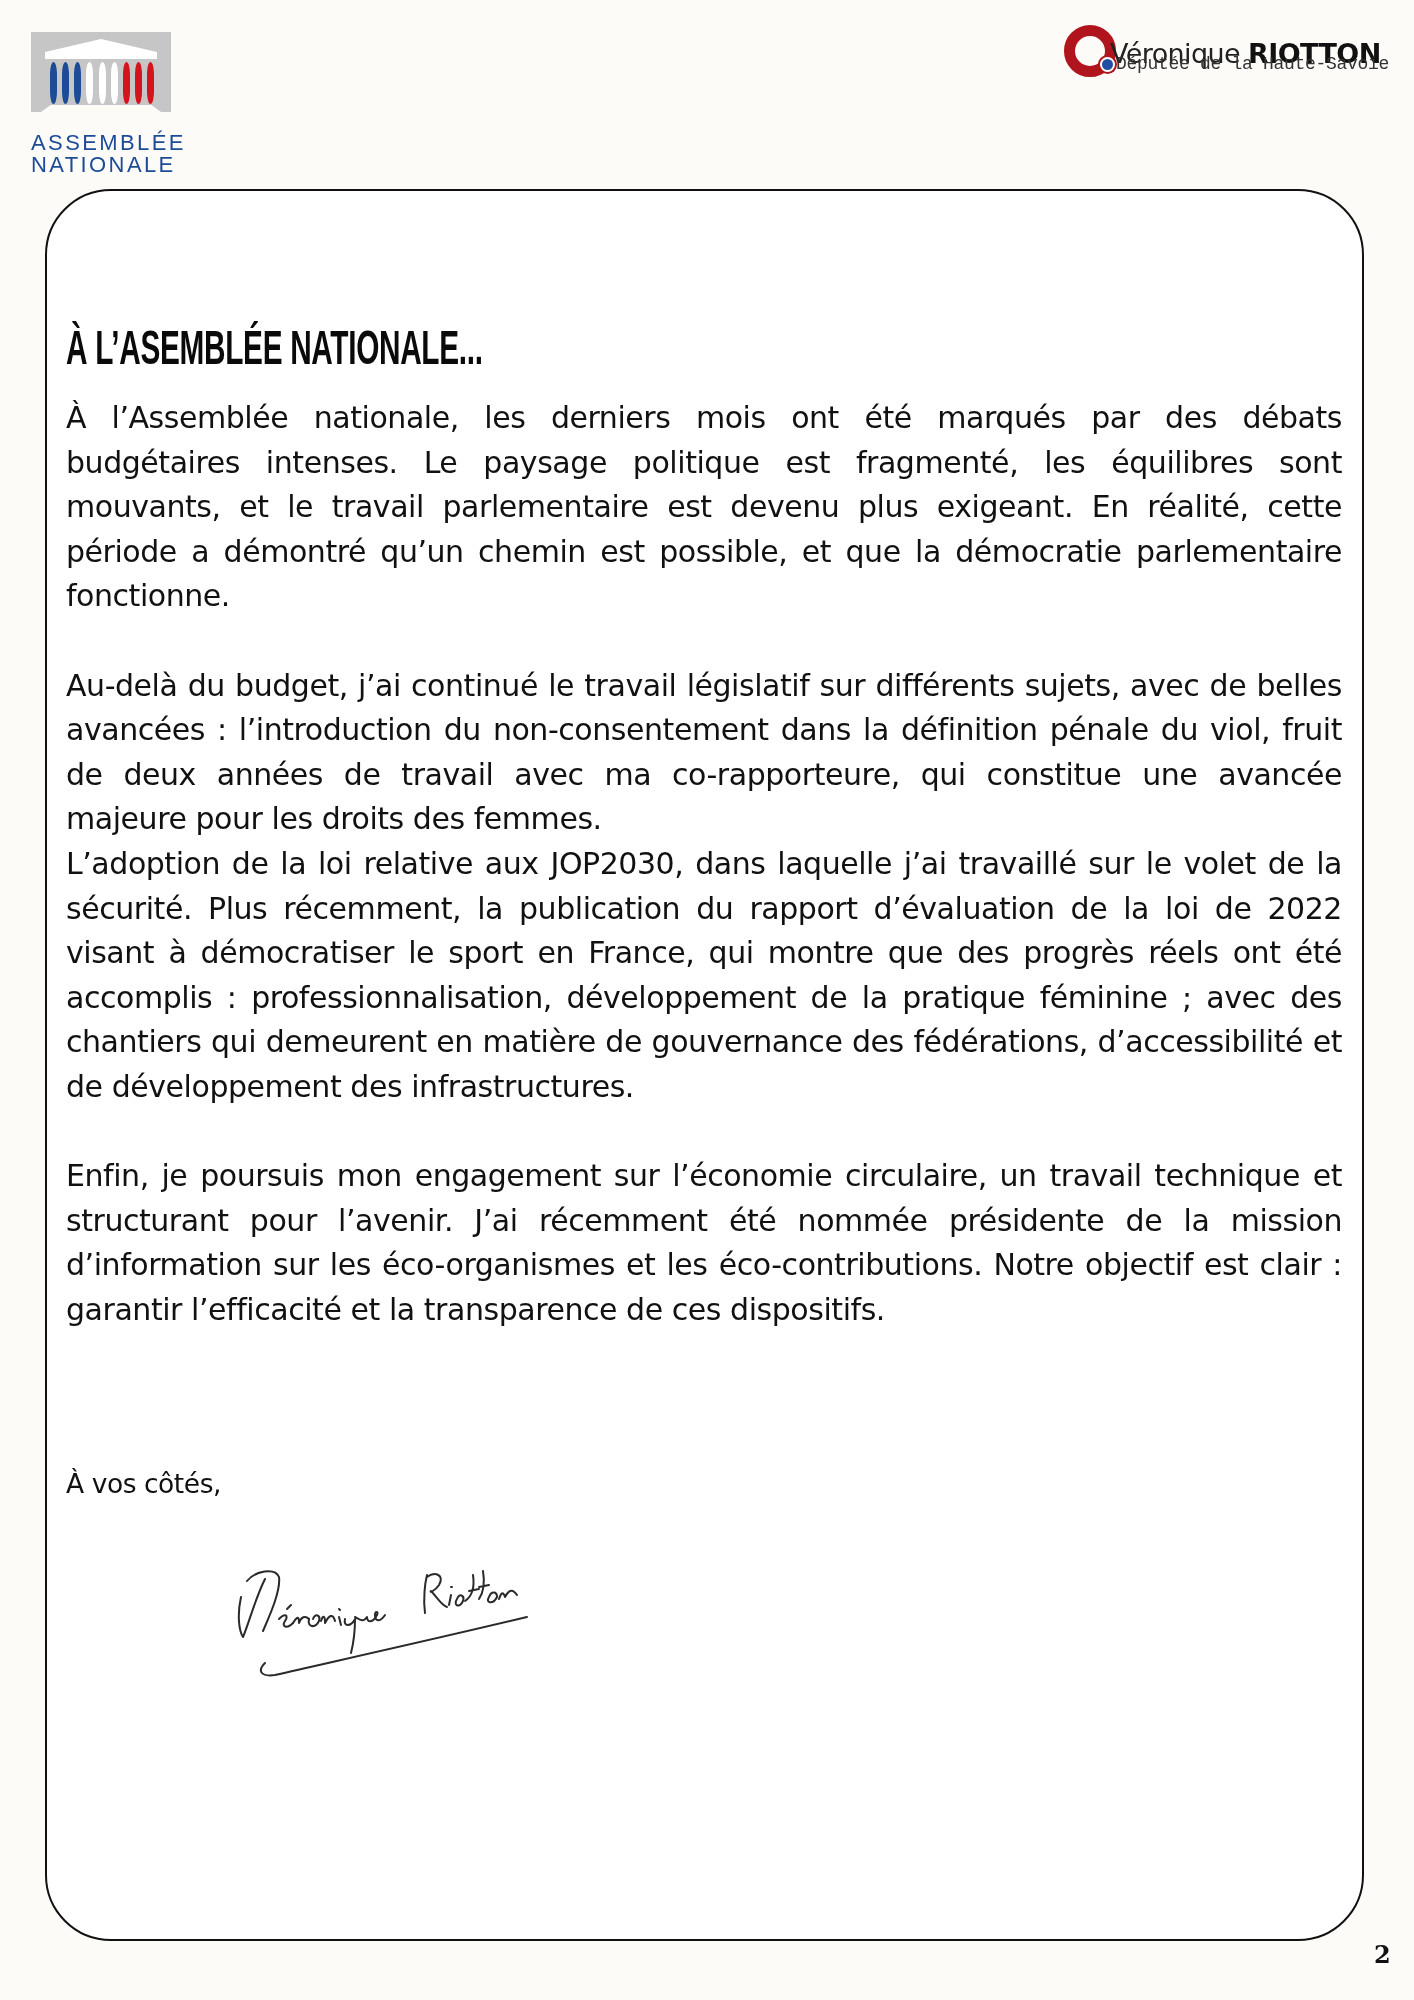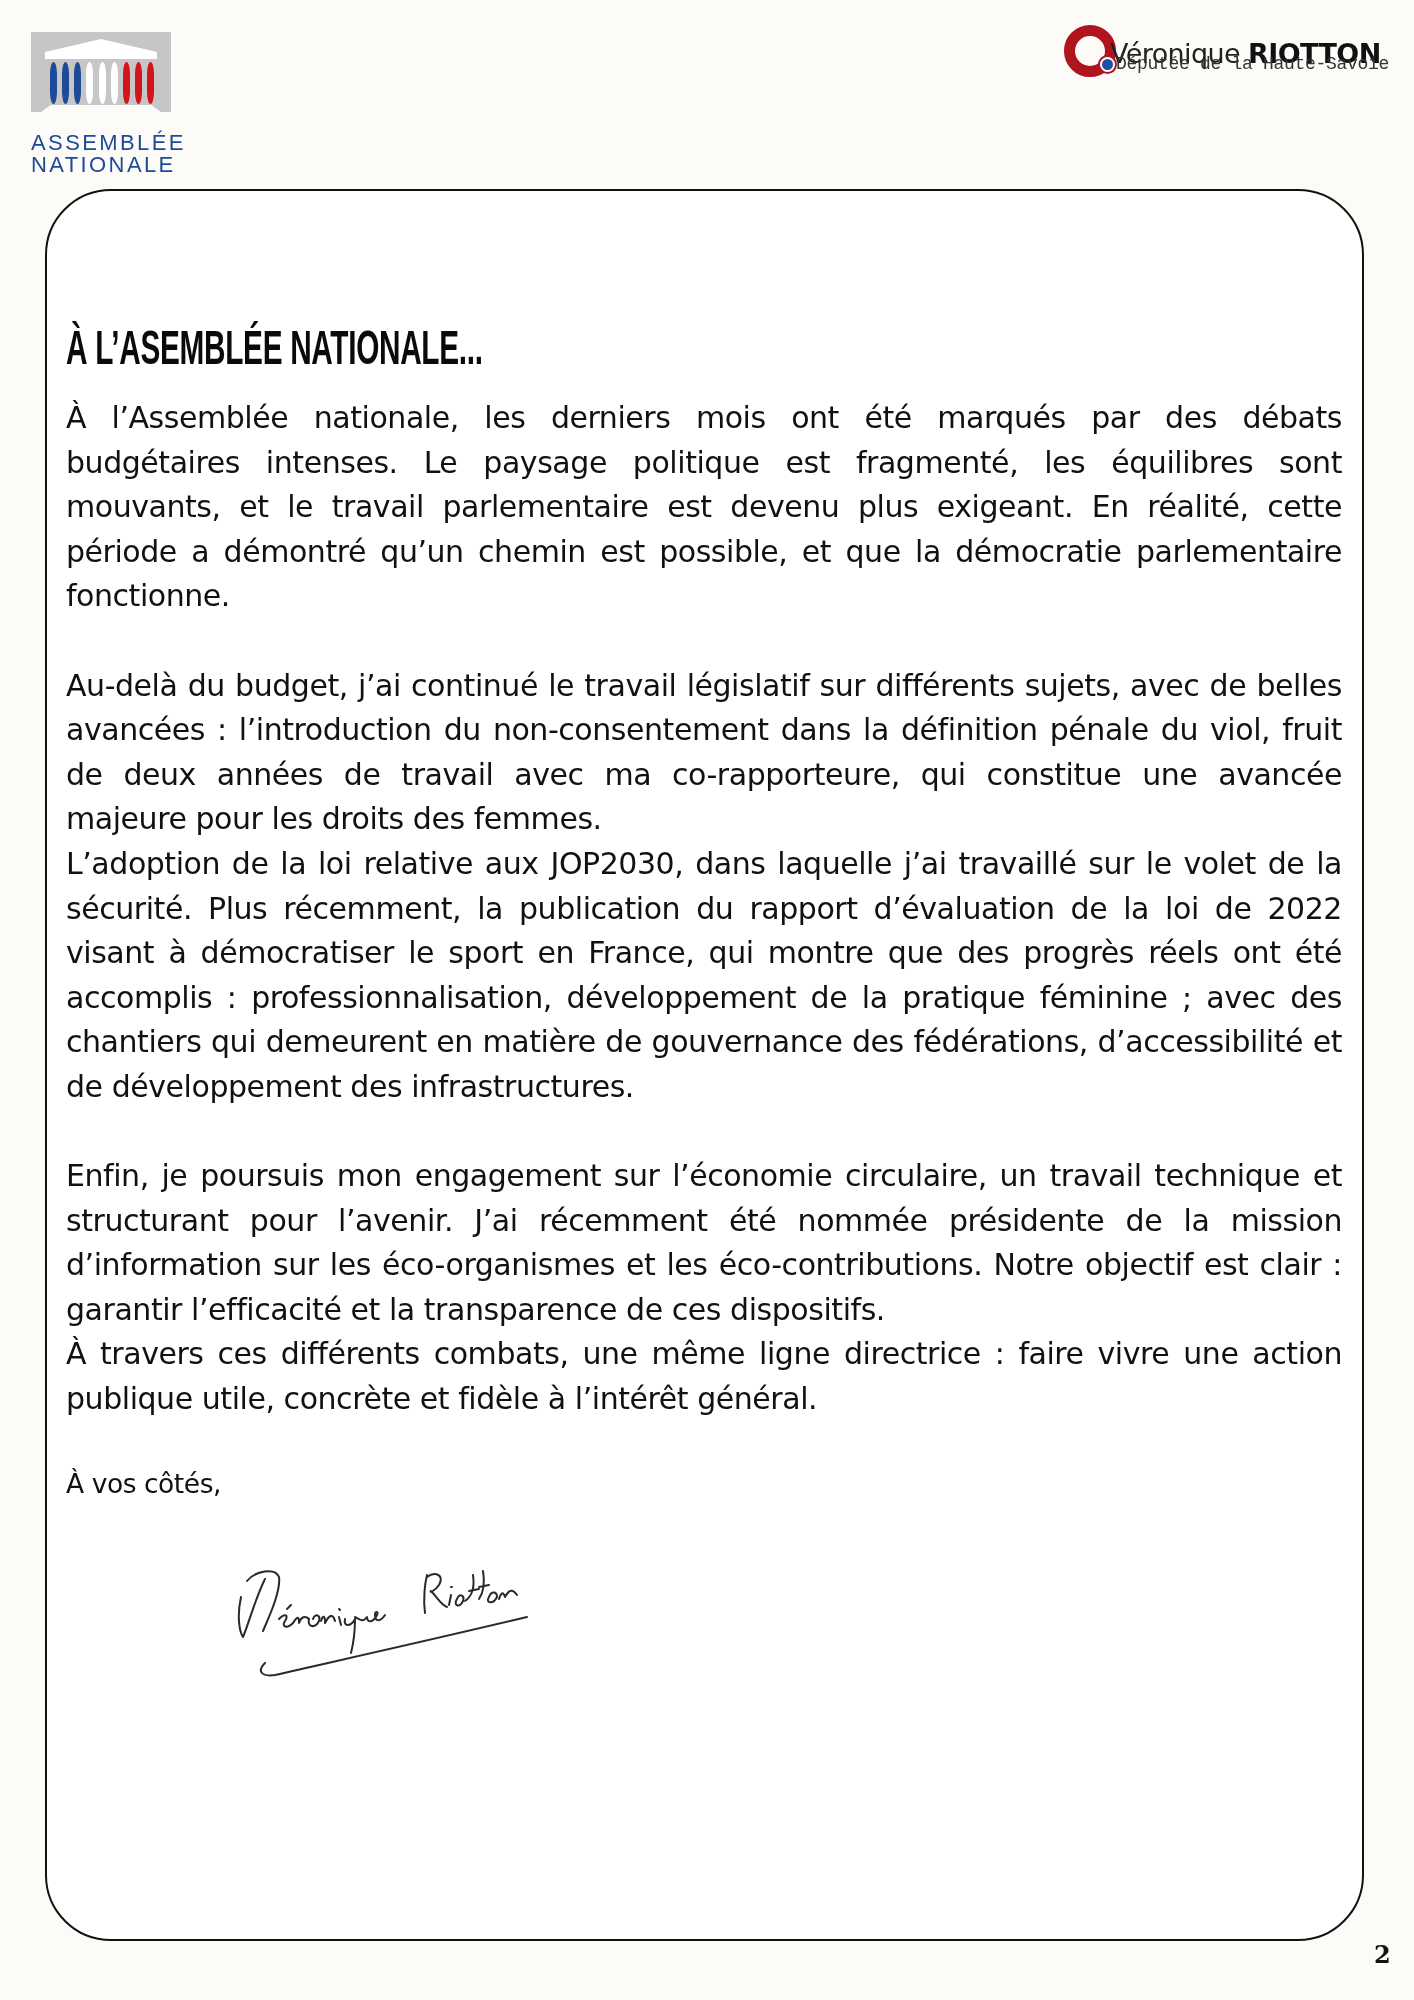--- a/index.html
+++ b/index.html
@@ -116,21 +116,20 @@
 
 <h1 class="heading">À L’ASEMBLÉE NATIONALE...</h1>
 
 <div class="body-text">
   <p>À l’Assemblée nationale, les derniers mois ont été marqués par des débats budgétaires intenses. Le paysage politique est fragmenté, les équilibres sont mouvants, et le travail parlementaire est devenu plus exigeant. En réalité, cette période a démontré qu’un chemin est possible, et que la démocratie parlementaire fonctionne.</p>
   <div class="gap"></div>
   <p>Au-delà du budget, j’ai continué le travail législatif sur différents sujets, avec de belles avancées : l’introduction du non-consentement dans la définition pénale du viol, fruit de deux années de travail avec ma co-rapporteure, qui constitue une avancée majeure pour les droits des femmes.</p>
   <p>L’adoption de la loi relative aux JOP2030, dans laquelle j’ai travaillé sur le volet de la sécurité. Plus récemment, la publication du rapport d’évaluation de la loi de 2022 visant à démocratiser le sport en France, qui montre que des progrès réels ont été accomplis : professionnalisation, développement de la pratique féminine ; avec des chantiers qui demeurent en matière de gouvernance des fédérations, d’accessibilité et de développement des infrastructures.</p>
   <div class="gap"></div>
   <p>Enfin, je poursuis mon engagement sur l’économie circulaire, un travail technique et structurant pour l’avenir. J’ai récemment été nommée présidente de la mission d’information sur les éco-organismes et les éco-contributions. Notre objectif est clair : garantir l’efficacité et la transparence de ces dispositifs.</p>
-  <p>À travers ces différents combats, une même ligne directrice : faire vivre une action publique utile, concrète et fidèle à l’intérêt général.</p>
 </div>
 
 <div class="closing">À vos côtés,</div>
 
 <svg class="signature" viewBox="0 0 370 150" fill="none" stroke="#2a2a2a" stroke-width="2" stroke-linecap="round" stroke-linejoin="round">
   <title>Véronique Riotton</title>
 
   <path d="M6 62 C2 80, 4 96, 8 102 M8 102 C14 88, 20 64, 30 44 M12 46 C20 36, 40 32, 44 42 C46 56, 34 82, 28 96"></path>
 
   <path d="M44 84 C50 78, 54 80, 50 86 C46 92, 52 94, 58 88 M52 74 l4 -4"></path>

